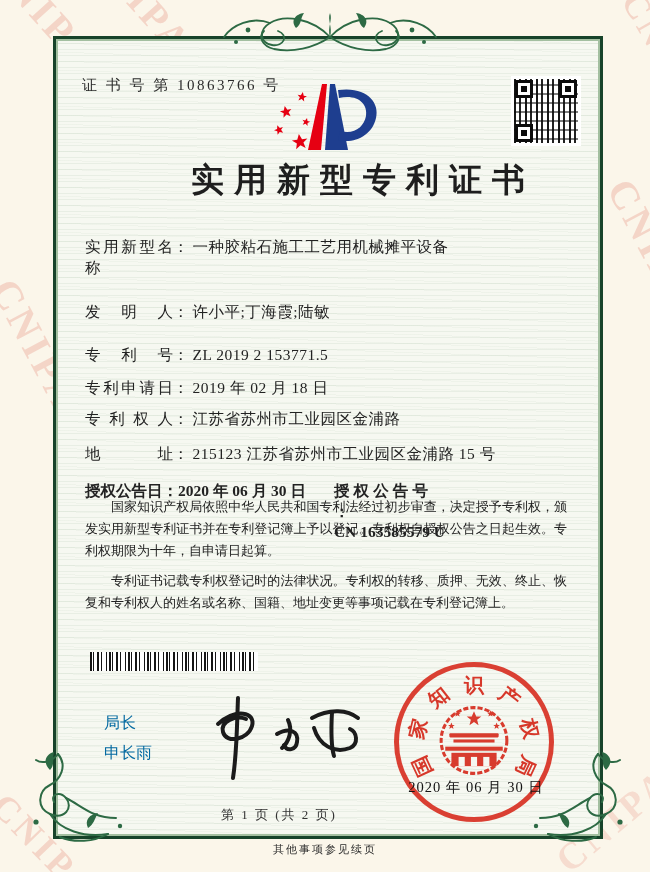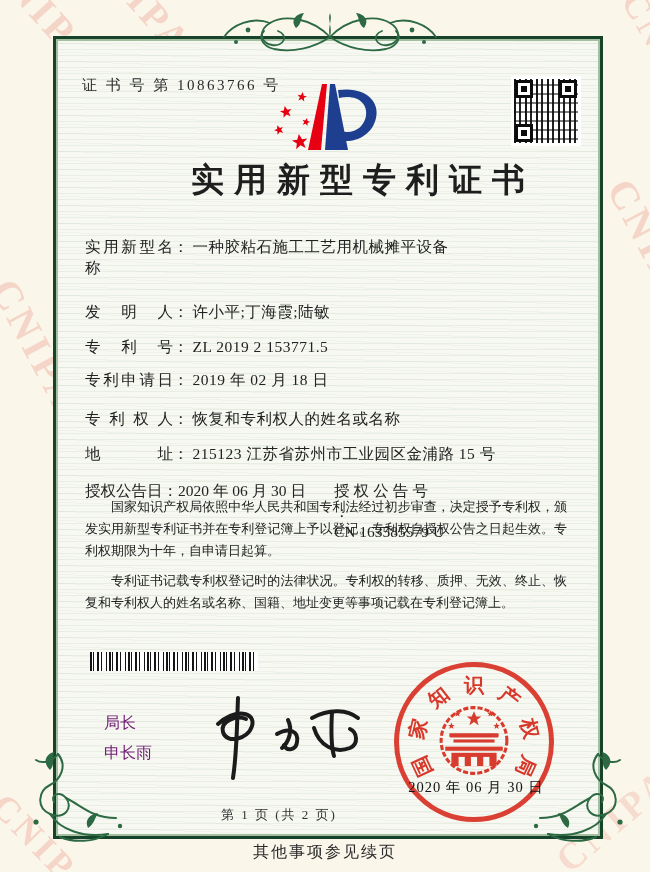--- a/index.html
+++ b/index.html
@@ -36,50 +36,50 @@
   .qr .f-tl{left:1px;top:1px;} .qr .f-tr{right:1px;top:1px;} .qr .f-bl{left:1px;bottom:1px;}
 
   .title{position:absolute;left:53px;top:158px;width:620px;z-index:3;text-align:center;
          font-size:33px;font-weight:bold;letter-spacing:10px;color:#1e1e1e;}
 
   .fields{position:absolute;left:85px;top:236px;width:480px;z-index:3;font-size:15.5px;color:#222;}
   .frow{display:flex;align-items:baseline;line-height:21px;}
   .frow .lbl{display:inline-block;width:88px;text-align:justify;text-align-last:justify;}
   .frow .colon{margin:0 4px 0 0;}
   .frow .val{letter-spacing:0.5px;white-space:nowrap;}
-  .frow:nth-child(1){margin-bottom:23px;} .frow:nth-child(2){margin-bottom:14px;}
-  .frow:nth-child(3){margin-bottom:12px;} .frow:nth-child(4){margin-bottom:18px;}
+  .frow:nth-child(1){margin-bottom:23px;} .frow:nth-child(2){margin-bottom:22px;}
+  .frow:nth-child(3){margin-bottom:12px;} .frow:nth-child(4){margin-bottom:10px;}
   .frow:nth-child(5){margin-bottom:14px;} .frow:nth-child(6){margin-bottom:17px;}
-  .grant-pair{display:flex;align-items:baseline;}
+  .grant-pair{display:flex;align-items:baseline;font-weight:bold;}
   .grant-pair .pair2{margin-left:28px;display:flex;align-items:baseline;flex-direction:column;}
   .grant-pair .lbl2{display:inline-block;width:94px;text-align:justify;text-align-last:justify;}
 
   .paras{position:absolute;left:85px;top:496px;width:482px;z-index:3;font-size:13px;line-height:22px;
          color:#222;text-align:justify;}
   .paras p{margin:0 0 8px 0;text-indent:2em;}
 
   .barcode{position:absolute;left:90px;top:652px;width:168px;height:19px;z-index:3;
      background:repeating-linear-gradient(90deg,#141414 0 2px,#fff 2px 3px,#141414 3px 4px,#fff 4px 7px,#141414 7px 9px,#fff 9px 11px,#141414 11px 12px,#fff 12px 16px,#141414 16px 17px,#fff 17px 19px);}
 
   .signer{position:absolute;left:104px;top:708px;z-index:3;font-family:"Liberation Sans","DejaVu Sans",sans-serif;
-          font-size:16px;color:#701a75;line-height:30px;}
+          font-size:16px;color:#0369a1;line-height:30px;}
   .signature{position:absolute;left:192px;top:688px;z-index:6;}
 
   .seal{position:absolute;left:394px;top:662px;width:160px;height:160px;z-index:5;border-radius:50%;
         border:5px solid rgba(214,38,24,0.88);box-sizing:border-box;}
   .seal-char{position:absolute;left:50%;top:50%;font-size:20px;font-weight:bold;color:#d5281a;
              font-family:"Liberation Serif",serif;opacity:0.92;}
   .emblem{position:absolute;left:50%;top:50%;transform:translate(-50%,-52%);opacity:0.9;}
   .seal-date{position:absolute;left:396px;top:778px;width:160px;z-index:7;text-align:center;
              font-size:14.5px;color:#141414;letter-spacing:1px;}
 
   .page-info{position:absolute;left:53px;top:806px;width:452px;z-index:3;text-align:center;
              font-size:13px;letter-spacing:2px;color:#333;}
   .footer-note{position:absolute;left:0;top:842px;width:650px;z-index:3;text-align:center;
-               font-size:16px;color:#2b2b2b;letter-spacing:2px;}
+               font-size:11px;color:#2b2b2b;letter-spacing:2px;}
 </style>
 </head>
 <body>
 
 <div class="page">
 
   <span class="wm" style="left:-30px;top:-14px;font-size:40px;transform:rotate(48deg);">CNIPA</span>
   <span class="wm" style="left:70px;top:-24px;font-size:38px;transform:rotate(48deg);">CNIPA</span>
   <span class="wm" style="left:292px;top:112px;font-size:36px;transform:rotate(46deg);opacity:.8;">CNIPA</span>
   <span class="wm" style="left:580px;top:222px;font-size:40px;transform:rotate(62deg);">CNIPA</span>
@@ -177,21 +177,21 @@
       <span class="val">ZL 2019 2 153771.5</span>
     </div>
     <div class="frow">
       <span class="lbl">专利申请日</span>
         <span class="colon">：</span>
       <span class="val">2019 年 02 月 18 日</span>
     </div>
     <div class="frow">
       <span class="lbl">专利权人</span>
         <span class="colon">：</span>
-      <span class="val">恢复和专利权人的姓名或名称</span>
+      <span class="val">江苏省苏州市工业园区金浦路</span>
     </div>
     <div class="frow">
       <span class="lbl">地址</span>
         <span class="colon">：</span>
       <span class="val">215123 江苏省苏州市工业园区金浦路 15 号</span>
     </div>
     <div class="grant-pair">
       <span class="lbl">授权公告日</span>
         <span class="colon">：</span>
       <span class="val">2020 年 06 月 30 日</span>

